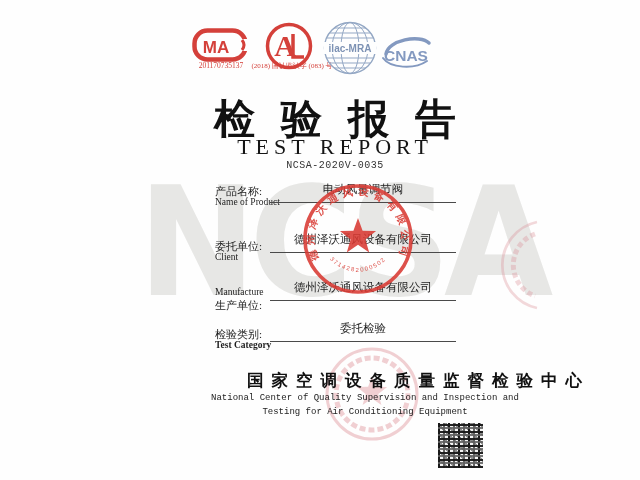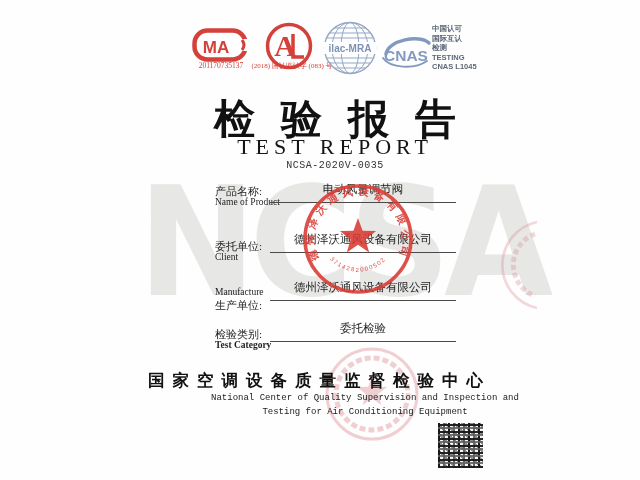--- a/index.html
+++ b/index.html
@@ -47,21 +47,21 @@
   
   .label-cn{font-size:11px;color:#1d1d1d;white-space:nowrap;z-index:1;}
   .label-en{font-size:9.5px;color:#1d1d1d;white-space:nowrap;z-index:1;}
   .field-line{
     left:270px;width:186px;border-bottom:1px solid #4a4a4a;
     text-align:center;font-size:11.5px;color:#1d1d1d;
     padding-bottom:5px;z-index:1;white-space:nowrap;
   }
   
   #footer-org-cn{
-    left:140px;top:370px;width:450px;text-align:left;z-index:1;
+    left:140px;top:370px;width:450px;text-align:right;z-index:1;
     font-family:"Liberation Sans","DejaVu Sans",sans-serif;
     font-weight:700;font-size:16.5px;letter-spacing:8px;text-indent:8px;color:#111;
   }
   .footer-en{
     left:120px;width:490px;text-align:center;z-index:1;
     font-family:"Liberation Mono","DejaVu Sans Mono",monospace;
     font-size:9px;letter-spacing:0;color:#222;white-space:nowrap;
   }
   
   #company-stamp{left:301px;top:182px;z-index:2;opacity:.88;}
@@ -114,27 +114,20 @@
     <rect x="1" y="21" width="52" height="12" fill="#fefefe"></rect>
     <text x="27" y="30.5" text-anchor="middle" font-family="Liberation Sans,DejaVu Sans,sans-serif" font-size="10" font-weight="700" fill="#7d92b4">ilac-MRA</text>
   </svg>
 
   <svg class="abs logo" style="left:380px;top:30px;" width="52" height="42" viewBox="0 0 52 42">
     <path d="M 6,24 C 8,10 40,4 49,13" fill="none" stroke="#8399c0" stroke-width="3.5" stroke-linecap="round"></path>
     <path d="M 3,28 C 10,38 34,40 47,31" fill="none" stroke="#8399c0" stroke-width="2" stroke-linecap="round"></path>
     <text x="26" y="31" text-anchor="middle" font-family="Liberation Sans,DejaVu Sans,sans-serif" font-size="15.5" font-weight="700" fill="#8399c0">CNAS</text>
   </svg>
 
-  <div id="accreditation" class="abs">
-    <div>中国认可</div>
-    <div>国际互认</div>
-    <div>检测</div>
-    <div>TESTING</div>
-    <div>CNAS L1045</div>
-  </div>
 
   <div id="title-cn" class="abs">检验报告</div>
   <div id="title-en" class="abs">TEST REPORT</div>
   <div id="report-no" class="abs">NCSA-2020V-0035</div>
 
   <div class="abs label-cn" style="left:215px;top:184px;">产品名称:</div>
   <div class="abs label-en" style="left:215px;top:197px;">Name of Product</div>
   <div class="abs field-line" style="top:182px;">电动风量调节阀</div>
 
   <div class="abs label-cn" style="left:215px;top:239px;">委托单位:</div>

